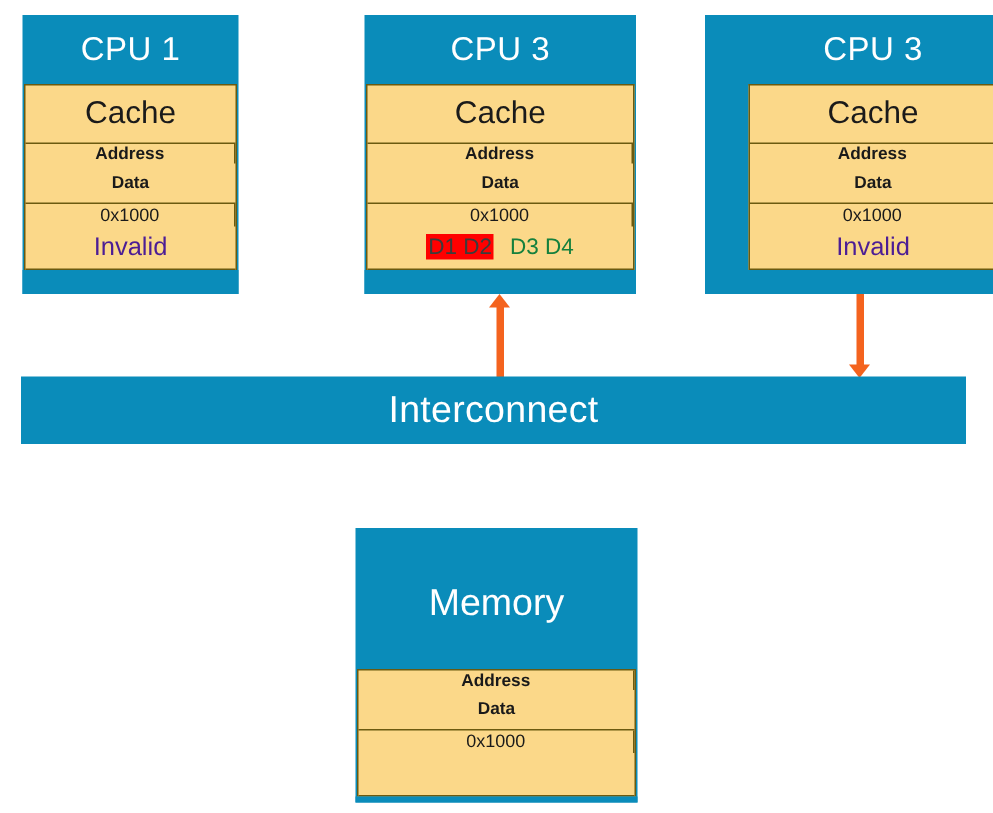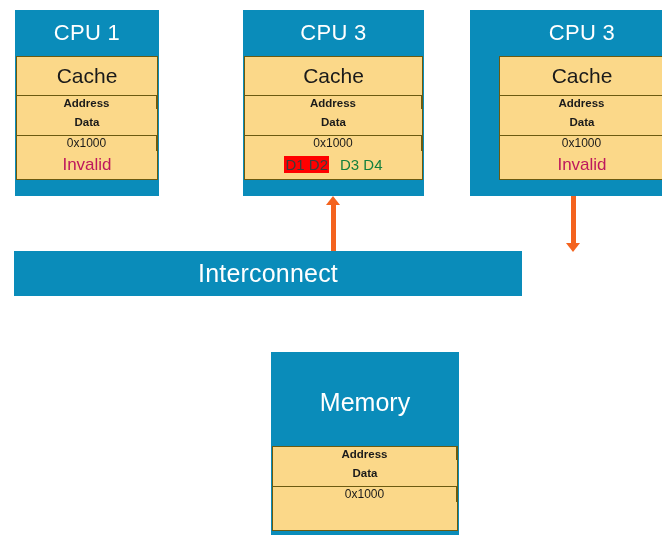--- a/index.html
+++ b/index.html
@@ -64,21 +64,21 @@
     flex:1 1 auto;
     box-sizing:border-box;
     display:flex;align-items:center;justify-content:center;
   }
   .hdr-row{height:40px;}
   .hdr-row .cell-addr,.hdr-row .cell-data{
     font-size:11.5px;font-weight:bold;color:#1a1a1a;
   }
   .val-row{height:44px;}
   .val-row .cell-addr{font-size:12px;color:#1a1a1a;font-weight:normal;}
-  .val-row .cell-data{font-size:17px;color:#be185d;}
+  .val-row .cell-data{font-size:17px;color:#4c1d95;}
   .val-row .cell-data.dataline{font-size:15px;color:#1a1a1a;font-weight:bold;}
   .hl{
     background:#ff0000;
     color:#3c3c3c;
     padding:0 1px;
     font-weight:normal;
   }
   .plain{color:#15803d;font-weight:normal;padding-left:11px;}
   .cpu-foot{flex:1 1 auto;background:#0a8cba;}
 
@@ -91,21 +91,20 @@
     font-size:25px;
     letter-spacing:.2px;
   }
 
   
   #memory{
     position:absolute;
     background:#0a8cba;
     display:flex;flex-direction:column;
     box-sizing:border-box;
-    margin-left:34px;
   }
   .mem-title{
     flex:0 0 94px;
     color:#ffffff;font-size:25px;
     display:flex;align-items:center;justify-content:center;
     padding-top:6px;box-sizing:border-box;
   }
   .mem-table{
     margin:0 1px;
     border:1.3px solid #6b5a10;
@@ -187,21 +186,21 @@
   <div class="conn" style="left:326px;top:196px;width:14px;height:56px;">
     <div class="conn-line" style="left:4.5px;top:8px;height:48px;"></div>
     <div class="arrow arrow-up" style="left:0px;top:0px;"></div>
   </div>
 
   <div class="conn" style="left:566px;top:196px;width:14px;height:56px;">
     <div class="conn-line" style="left:4.5px;top:0px;height:48px;"></div>
     <div class="arrow arrow-down" style="left:0px;top:47px;"></div>
   </div>
 
-  <div id="interconnect" style="left:14px;top:251px;width:508px;height:45px;">
+  <div id="interconnect" style="left:14px;top:251px;width:630px;height:45px;">
     <span>Interconnect</span>
   </div>
 
   <div id="memory" style="left:237px;top:352px;width:188px;height:183px;">
     <div class="mem-title">Memory</div>
     <div class="mem-table">
       <div class="trow hdr-row">
         <div class="cell-addr">Address</div>
         <div class="cell-data">Data</div>
       </div>

